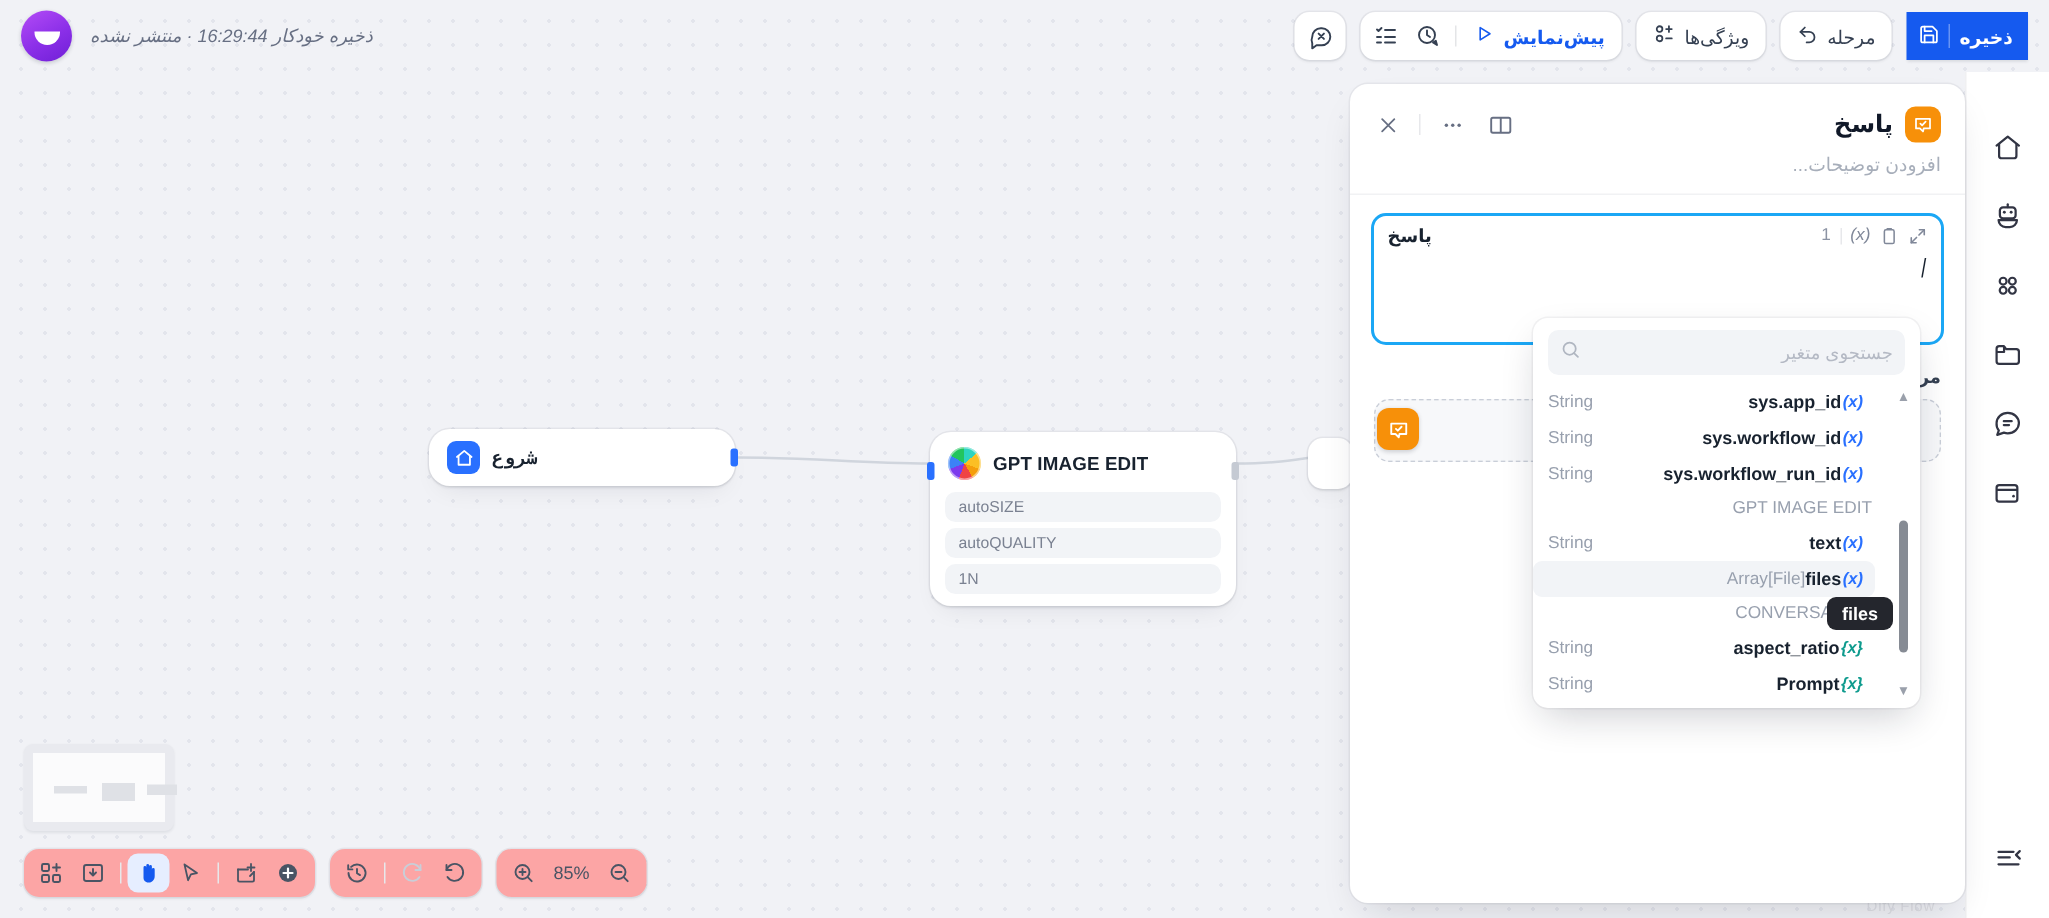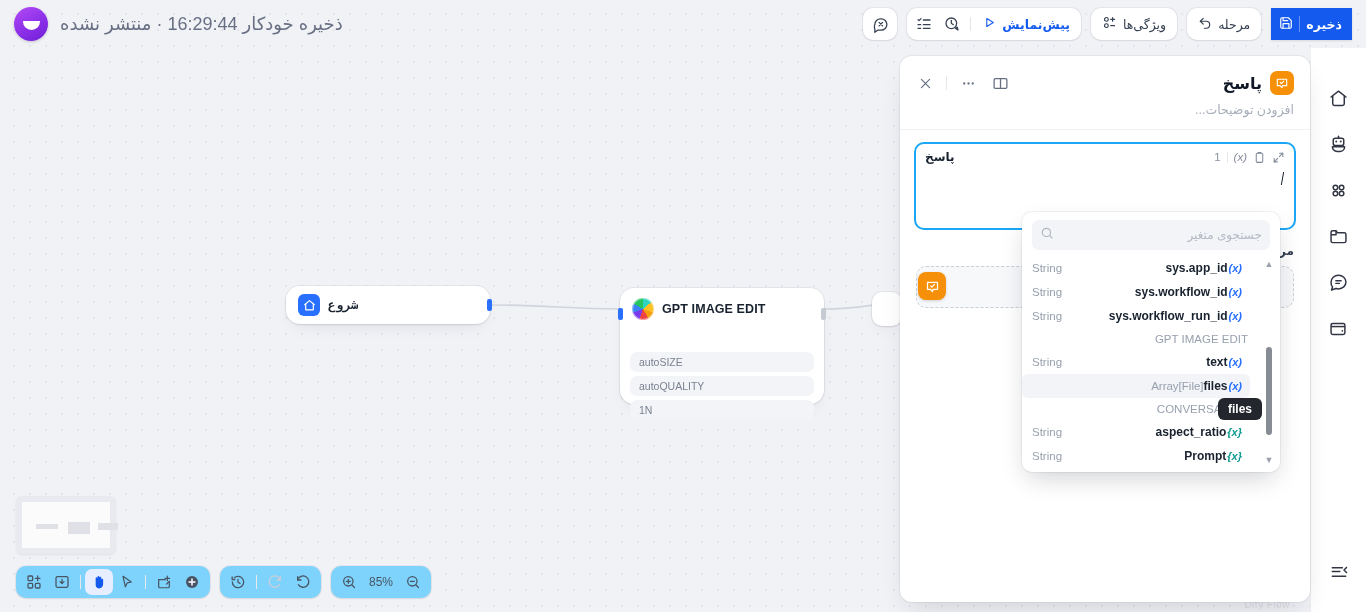--- a/index.html
+++ b/index.html
@@ -62,22 +62,23 @@
     border-radius: 7px; cursor: pointer; color:#354052;
   }
   .tb-divider { width: 1px; height: 14px; background: #e4e5e7; margin: 0 4px; }
   .tb-preview { color: #155aef; font-weight: 600; }
   .topbar-right {
     margin-right: auto;
     display: flex; align-items: center; gap: 12px;
     pointer-events: auto;
   }
   .status-text {
-    font-size: 18px; color: #676f83; direction: rtl;
+    font-size: 12px; color: #676f83; direction: rtl;
     white-space: nowrap;
+    font-style: italic;
   }
   .avatar {
     width: 34px; height: 34px; border-radius: 50%;
     background: linear-gradient(150deg, #b44cf6 0%, #8b2fe8 55%, #6f1fd6 100%);
     display: flex; align-items: center; justify-content: center;
     box-shadow: 0 1px 3px rgba(16,24,40,.2);
   }
   .avatar .smile {
     width: 17px; height: 9px;
     background: #fff;
@@ -109,21 +110,21 @@
     display:flex;align-items:center;justify-content:center;
     flex: 0 0 auto;
   }
   .node-icon-gpt {
     width: 22px; height: 22px; border-radius: 50%;
     flex: 0 0 auto;
     background: conic-gradient(#2dd4bf 0deg 50deg, #fbbf24 50deg 110deg, #f59e0b 110deg 150deg,
       #ef4444 150deg 200deg, #7c3aed 200deg 250deg, #3b82f6 250deg 300deg, #22c55e 300deg 360deg);
     box-shadow: inset 0 0 0 1px rgba(255,255,255,.5);
   }
-  .node-body { padding: 0 10px 10px 10px; display: flex; flex-direction: column; gap: 4px; margin-top: 24px; }
+  .node-body { padding: 0 10px 10px 10px; display: flex; flex-direction: column; gap: 4px; }
   .node-field {
     background: #f2f4f7;
     border-radius: 7px;
     height: 20px;
     display: flex; align-items: center; justify-content: flex-start;
     padding: 0 9px;
     font-size: 10.5px; color: #7a8191; direction: ltr;
     font-weight: 500;
   }
   .port {
@@ -150,21 +151,21 @@
   .mm-node { position: absolute; background: #dfe1e6; }
 
   
   .bottombar {
     position: absolute; left: 16px; bottom: 14px;
     display: flex; align-items: center; gap: 10px;
     direction: ltr; z-index: 30;
   }
   .bb-group {
     display: flex; align-items: center;
-    background: #7dd3fc; border-radius: 10px; height: 32px; padding: 0 4px;
+    background: #fca5a5; border-radius: 10px; height: 32px; padding: 0 4px;
     box-shadow: 0 1px 2px rgba(16,24,40,.07), 0 0 0 1px rgba(16,24,40,.05);
   }
   .bb-btn {
     width: 28px; height: 26px; border-radius: 7px;
     display: flex; align-items: center; justify-content: center;
     color: #495464; cursor: pointer;
   }
   .bb-btn.active { background: #e6eeff; color: #155aef; }
   .bb-btn.disabled { color: #c9ced8; cursor: default; }
   .bb-sep { width:1px; height:14px; background:#e7e8eb; margin: 0 4px; }

